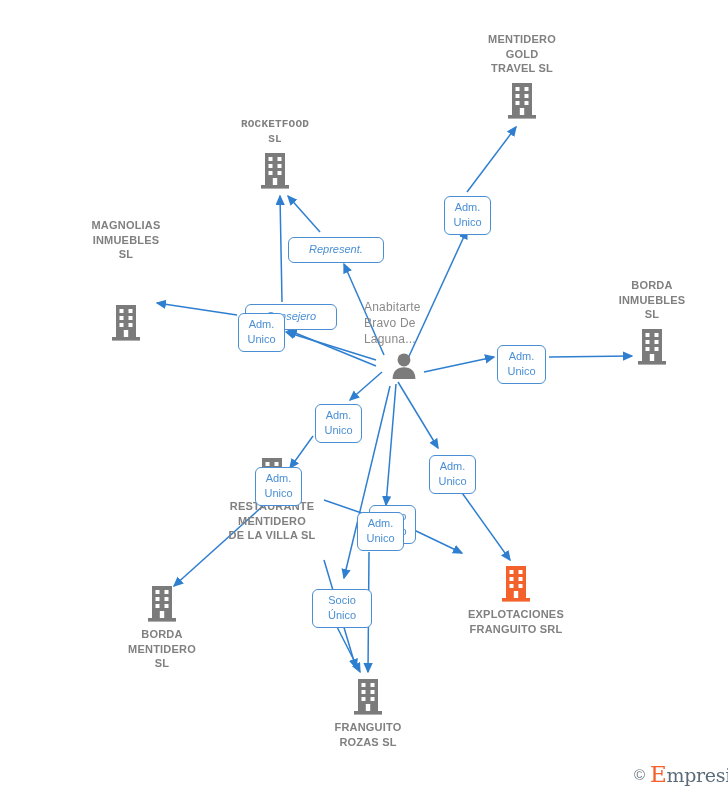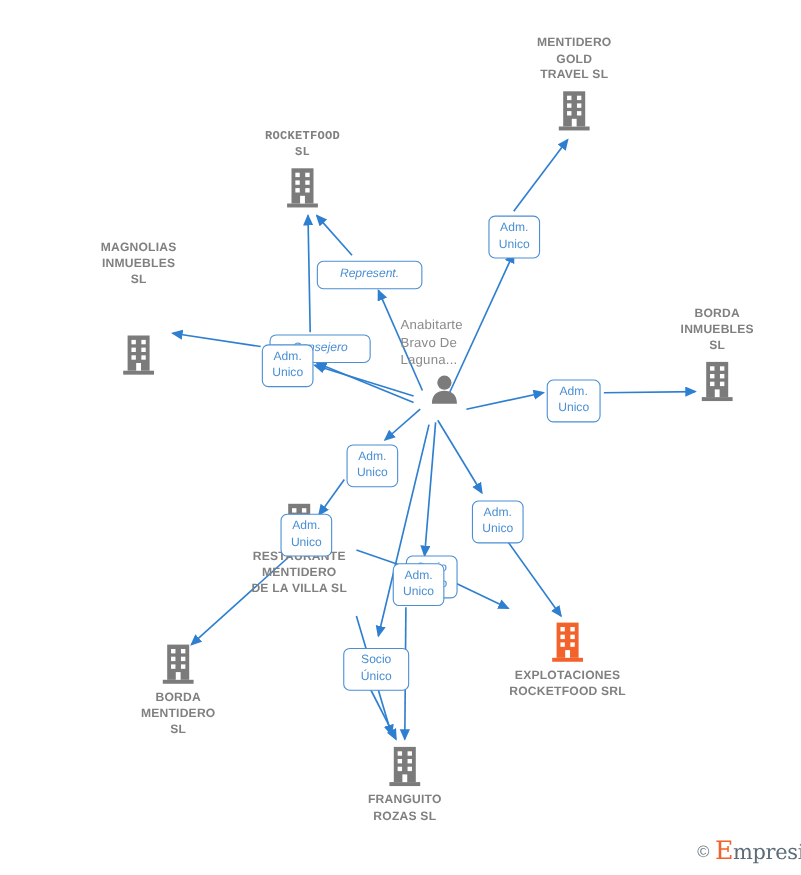--- a/index.html
+++ b/index.html
@@ -157,21 +157,21 @@
           <rect x="19.5" y="7" width="4" height="4"></rect>
         <rect x="10.5" y="14" width="4" height="4"></rect>
           <rect x="19.5" y="14" width="4" height="4"></rect>
         <rect x="10.5" y="21" width="4" height="4"></rect>
           <rect x="19.5" y="21" width="4" height="4"></rect>
         <rect x="14.8" y="28" width="4.4" height="7"></rect>
       </g>
     </svg>
   </div>
 
-  <div class="node above" style="left:300px;top:287px;width:160px;">
+  <div class="node above" style="left:300px;top:299px;width:160px;">
     <span class="label person" style="text-align:left;width:100%;padding-left:40px;box-sizing:border-box;">Anabitarte
 Bravo De
 Laguna...</span>
     <svg class="ico" viewBox="0 0 34 40" style="height:34px;">
       <circle cx="17" cy="10.5" r="7.6" fill="#7b7b7b"></circle>
       <path d="M3.6,33 C3.6,23.2 9.6,19.2 17,19.2 C24.4,19.2 30.4,23.2 30.4,33 Z" fill="#7b7b7b"></path>
     </svg>
   </div>
 
   <div class="node below" style="left:173px;top:455px;">
@@ -238,21 +238,21 @@
         <rect x="10.5" y="7" width="4" height="4"></rect>
           <rect x="19.5" y="7" width="4" height="4"></rect>
         <rect x="10.5" y="14" width="4" height="4"></rect>
           <rect x="19.5" y="14" width="4" height="4"></rect>
         <rect x="10.5" y="21" width="4" height="4"></rect>
           <rect x="19.5" y="21" width="4" height="4"></rect>
         <rect x="14.8" y="28" width="4.4" height="7"></rect>
       </g>
     </svg>
     <span class="label">EXPLOTACIONES
-ROCKETFOOD SRL</span>
+FRANGUITO SRL</span>
   </div>
 
   <div class="rel" style="left:420px;top:196px;width:47px;">Adm.
 Unico</div>
 
   <div class="rel one-line" style="left:264px;top:237px;">Represent.</div>
 
   <div class="rel one-line" style="left:221px;top:304px;">Consejero</div>
 
   <div class="rel" style="left:214px;top:313px;width:47px;">Adm.

